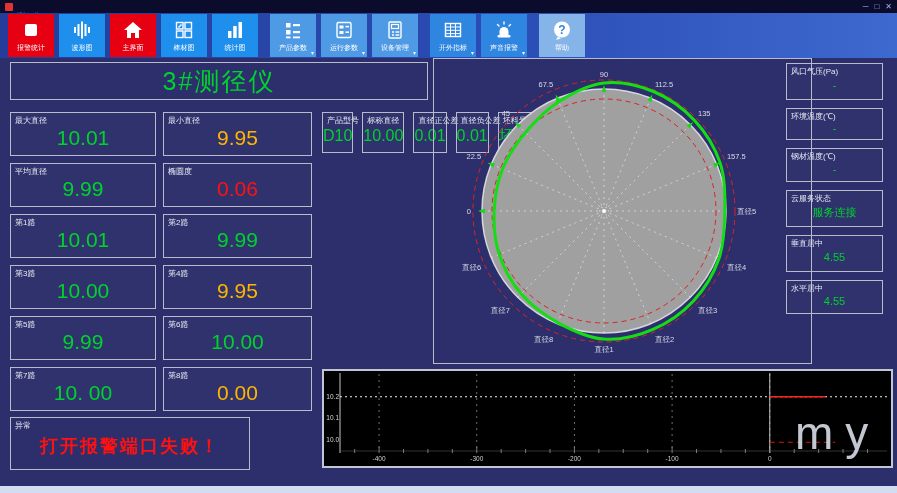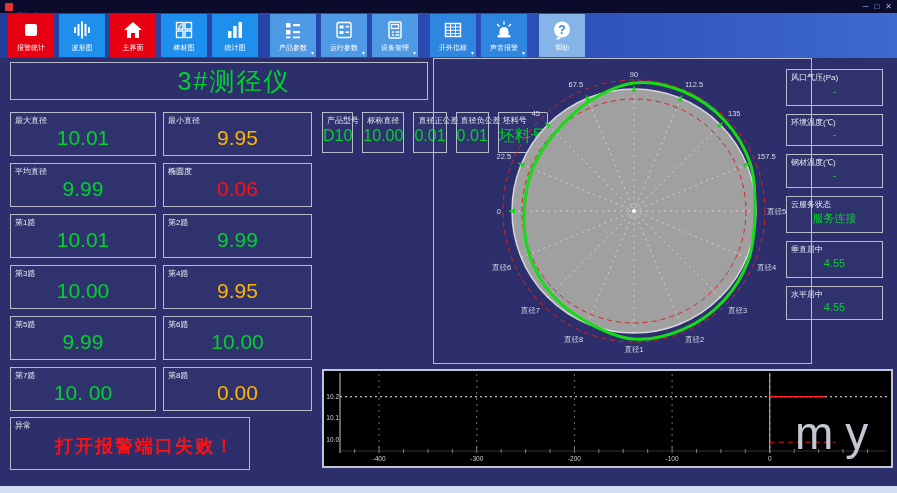--- a/index.html
+++ b/index.html
@@ -17,21 +17,21 @@
   .s-red{background:#e60012;}
   .s-blue{background:#1f8fee;}
   .s-group{background:#4f9ae4;}
   .s-blue2{background:#2f86e0;}
   .s-help{background:#85b4e8;}
   .tb-ic{width:22px;height:22px;}
   .tb-ic svg{width:22px;height:22px;display:block;}
   .tb-lb{font-size:7px;color:#fff;white-space:nowrap;}
   .tb-dd{position:absolute;right:2px;bottom:1px;font-size:6px;color:#eaf2ff;line-height:1;}
   
-  .box{position:absolute;border:1px solid #b9bcc8;box-sizing:border-box;padding-left:30px;}
+  .box{position:absolute;border:1px solid #b9bcc8;box-sizing:border-box;}
   .cell{position:relative;border:1px solid #b9bcc8;box-sizing:border-box;background:rgba(255,255,255,0.015);}
   .cl{position:absolute;left:4px;top:2px;font-size:8px;color:#e6e8f2;white-space:nowrap;}
   .cv{width:100%;height:100%;display:flex;align-items:center;justify-content:center;font-size:21px;padding-top:7px;box-sizing:border-box;}
   .title-box{left:10px;top:62px;width:418px;height:38px;display:flex;align-items:center;justify-content:center;}
   .title-box span{font-size:25px;color:#00d22d;letter-spacing:2px;}
   .metrics-grid{position:absolute;left:10px;top:112px;width:302px;display:grid;grid-template-columns:146px 149px;column-gap:7px;row-gap:7px;grid-auto-rows:44px;}
   .product-col{position:absolute;left:322px;top:112px;width:106px;display:flex;flex-direction:row;gap:9px;}
   .product-col .cell{height:41px;flex:0 0 auto;}
   .product-col .cv{font-size:16px;}
   .sidebar{position:absolute;left:786px;top:63px;width:97px;display:flex;flex-direction:column;gap:8px;}
@@ -312,21 +312,21 @@
         <text x="292.9" y="210.9" text-anchor="start" font-size="7.5" fill="#dcdce8">直径4</text>
         <text x="264.0" y="254.0" text-anchor="start" font-size="7.5" fill="#dcdce8">直径3</text>
         <text x="220.9" y="282.9" text-anchor="start" font-size="7.5" fill="#dcdce8">直径2</text>
         <text x="170.0" y="293.0" text-anchor="middle" font-size="7.5" fill="#dcdce8">直径1</text>
         <text x="119.1" y="282.9" text-anchor="end" font-size="7.5" fill="#dcdce8">直径8</text>
         <text x="76.0" y="254.0" text-anchor="end" font-size="7.5" fill="#dcdce8">直径7</text>
         <text x="47.1" y="210.9" text-anchor="end" font-size="7.5" fill="#dcdce8">直径6</text>
       </svg></div>
 
   <div class="sidebar">
-      <div class="cell" style="height: 37px; margin-top: 6px;">
+      <div class="cell" style="height: 37px;">
         <span class="cl">风口气压(Pa)</span>
         <div class="cv" style="color: rgb(0, 210, 45);">-</div>
       </div>
       <div class="cell" style="height: 32px;">
         <span class="cl">环境温度(℃)</span>
         <div class="cv" style="color: rgb(0, 210, 45);">-</div>
       </div>
       <div class="cell" style="height: 34px;">
         <span class="cl">钢材温度(℃)</span>
         <div class="cv" style="color: rgb(0, 210, 45);">-</div>

